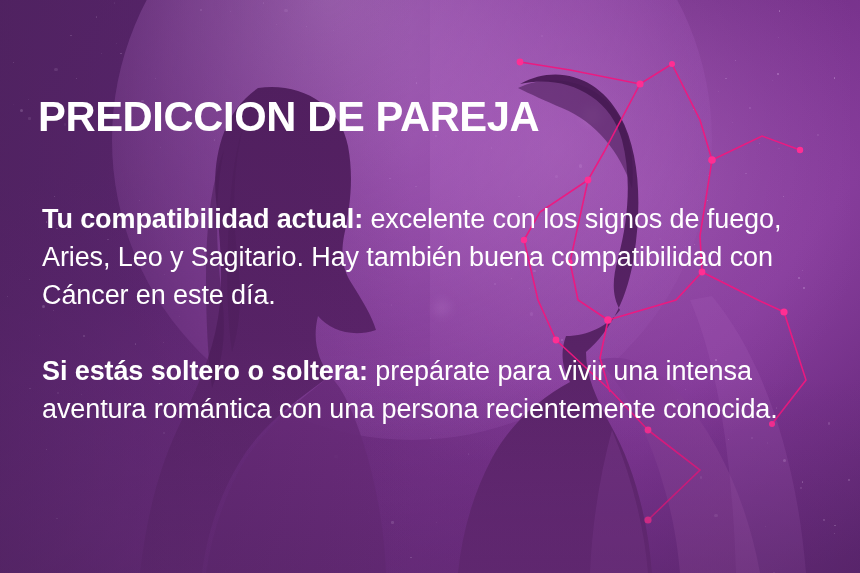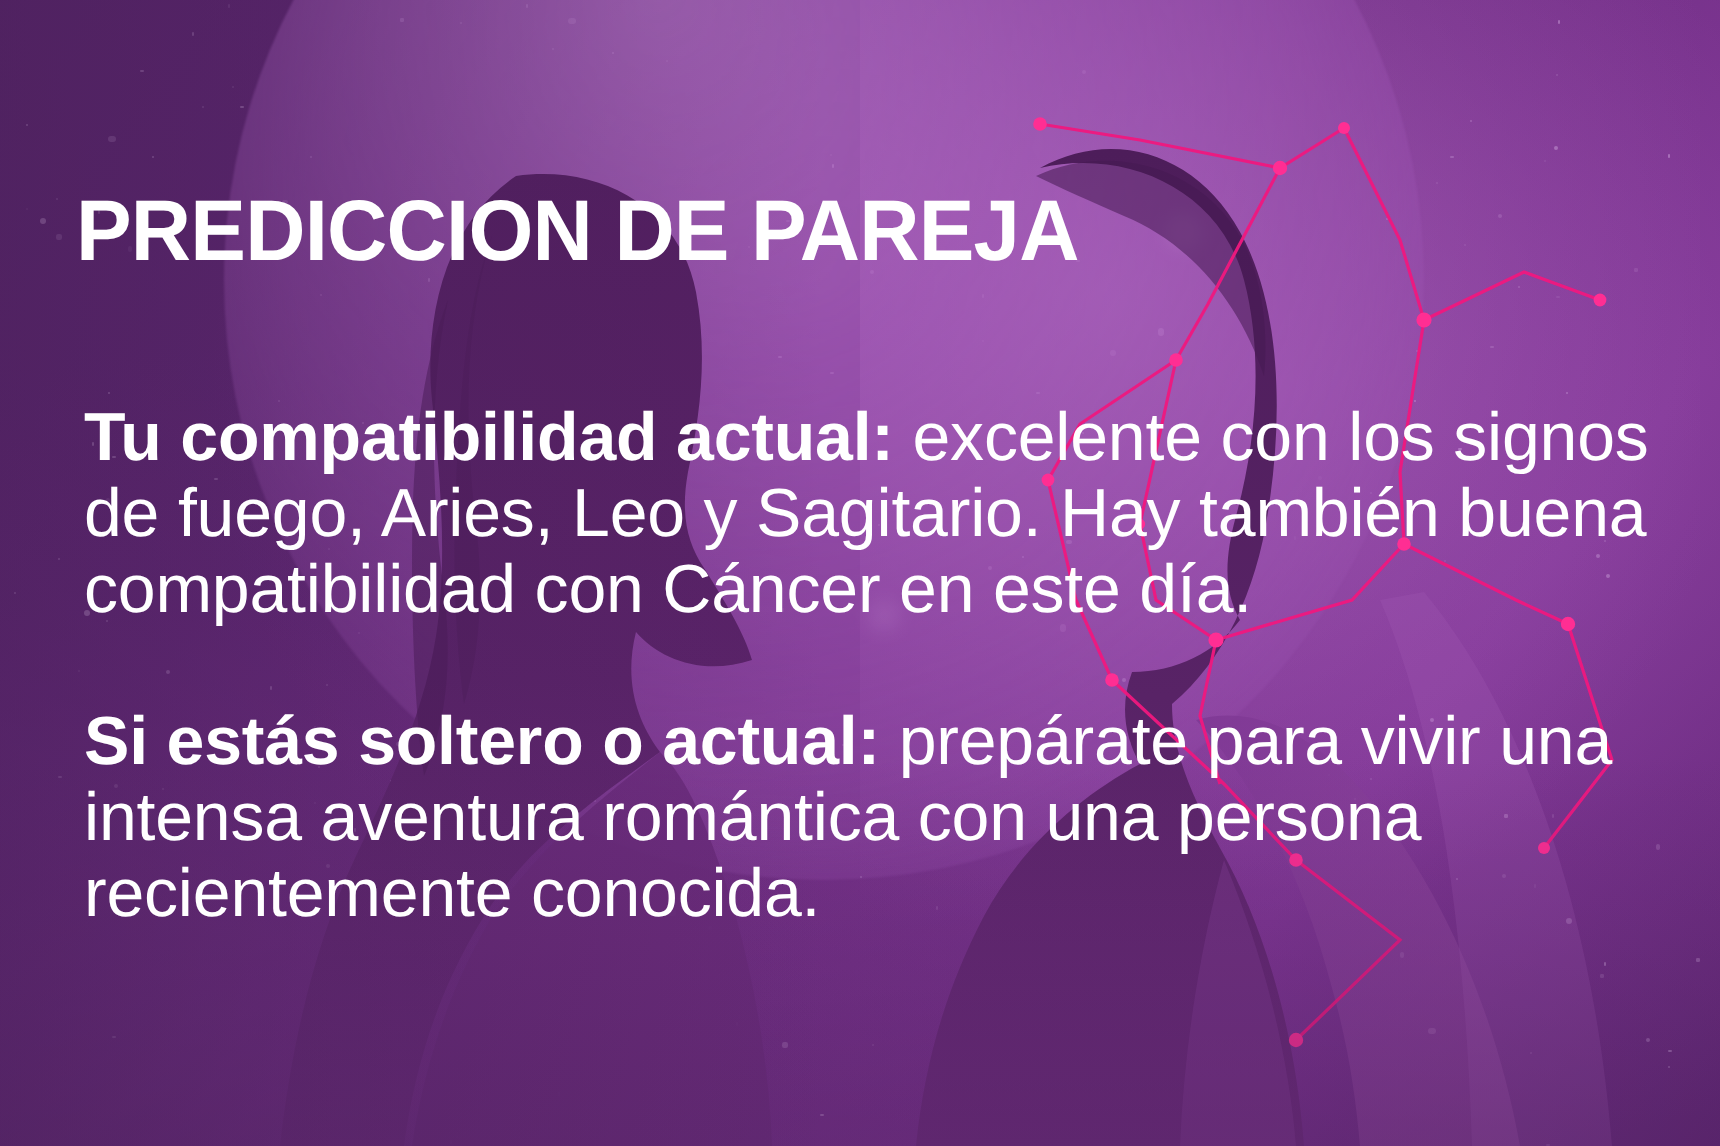--- a/index.html
+++ b/index.html
@@ -114,21 +114,21 @@
     transform:scaleX(0.97);
     transform-origin:left center;
   }
 
   .body {
     position:absolute;
     left:42px; top:200px;
     width:790px;
   }
   .para {
-    font-size:34px;
+    font-size:27px;
     line-height:38px;
     font-weight:400;
     color:#ffffff;
     letter-spacing:-0.1px;
   }
   .para + .para { margin-top:38px; }
   .para b { font-weight:700; }
   .para .lead { font-weight:700; }
 </style>
 </head>
@@ -453,19 +453,19 @@
 
     <h1 class="headline">PREDICCION DE PAREJA</h1>
 
     <div class="body">
 
       <p class="para">
         <b class="lead">Tu compatibilidad actual:</b><span> excelente con los signos de fuego, Aries, Leo y Sagitario. Hay también buena compatibilidad con Cáncer en este día.</span>
       </p>
 
       <p class="para">
-        <b class="lead">Si estás soltero o actual:</b><span> prepárate para vivir una intensa aventura romántica con una persona recientemente conocida.</span>
+        <b class="lead">Si estás soltero o soltera:</b><span> prepárate para vivir una intensa aventura romántica con una persona recientemente conocida.</span>
       </p>
 
     </div>
   </div>
 
 </div>
 
 </body></html>

